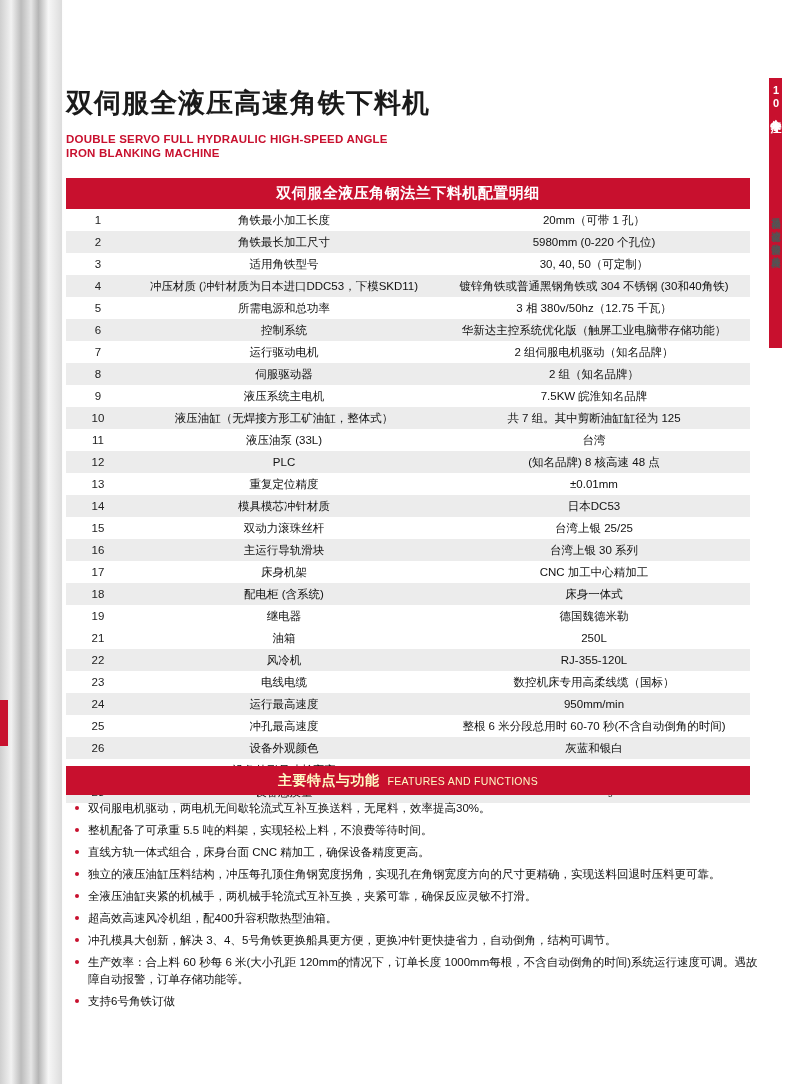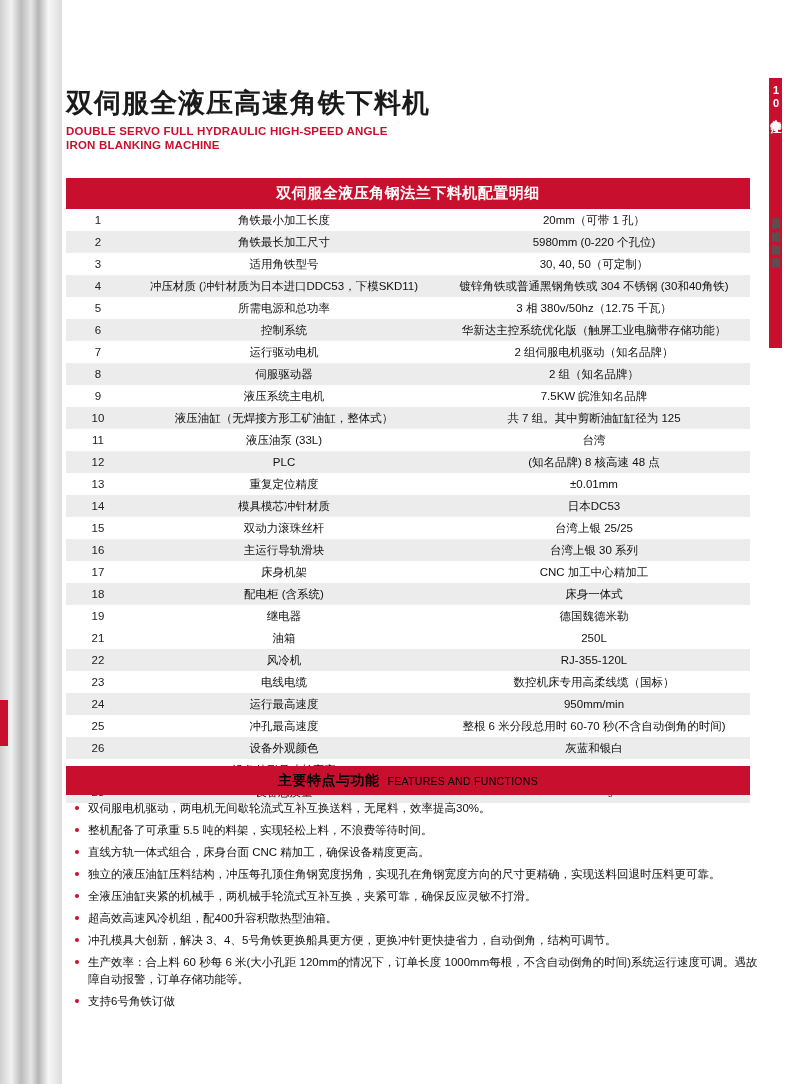--- a/index.html
+++ b/index.html
@@ -81,21 +81,21 @@
     width: 640px;
   }
   .title-cn {
     font-size: 27px;
     font-weight: bold;
     color: #1a1a1a;
     letter-spacing: 1px;
     line-height: 34px;
   }
   .title-en {
-    margin-top: 4px;
+    margin-top: 12px;
     font-size: 11.5px;
     font-weight: bold;
     color: #c8102e;
     line-height: 14px;
     letter-spacing: 0.2px;
   }
 
   .spec-wrap {
     position: absolute;
     left: 4px;
@@ -138,21 +138,21 @@
     text-align: center;
   }
   .unit-sm { font-size: 9px; }
 
   .features-header {
     position: absolute;
     left: 4px;
     top: 766px;
     width: 684px;
     background: #c8102e;
-    color: #000000;
+    color: #fef9c3;
     text-align: center;
     padding: 5px 0 5px;
   }
   .features-header .fh-cn {
     font-size: 14px;
     font-weight: bold;
     letter-spacing: 0.5px;
   }
   .features-header .fh-en {
     font-size: 10.5px;

